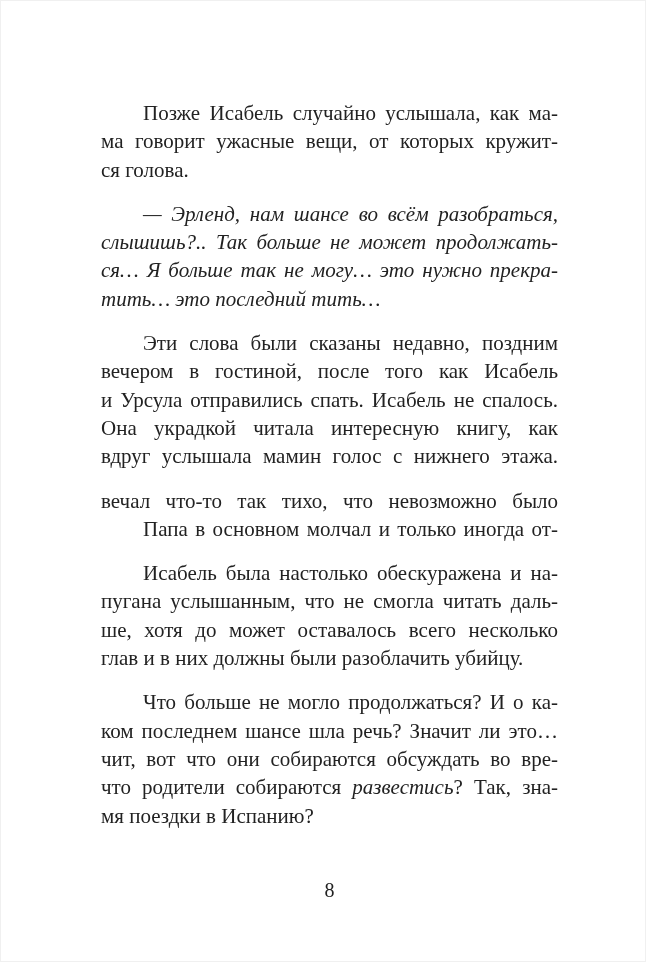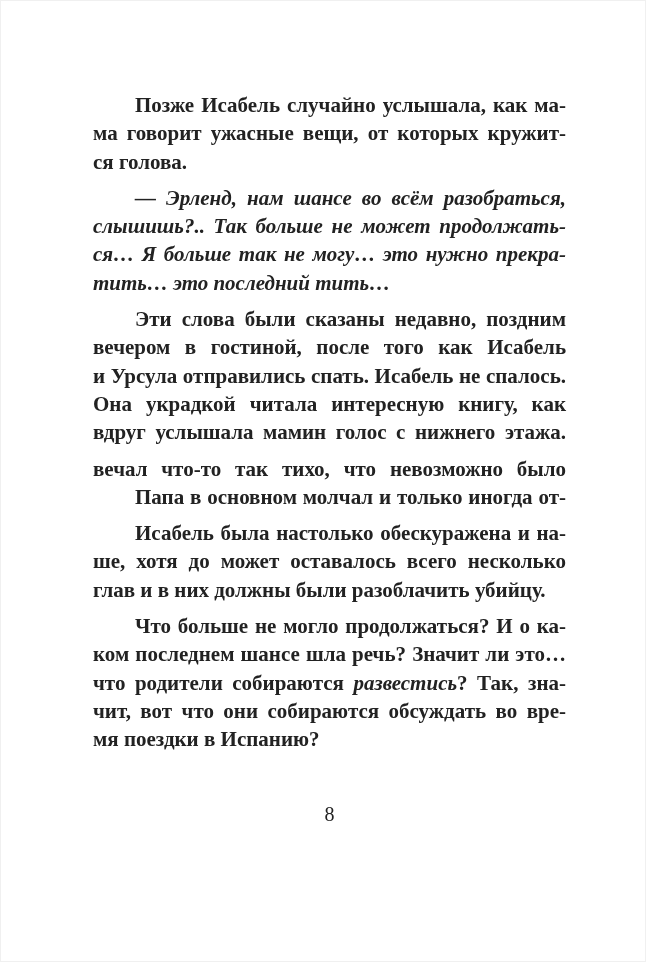--- a/index.html
+++ b/index.html
@@ -18,23 +18,22 @@
     padding: 82px 72px 0 84px;
     font-family: "Liberation Serif", "DejaVu Serif", serif;
     font-size: 21px;
     line-height: 28.3px;
     color: #222222;
   }
   .text-block {
     width: 489px;
   }
   p.para {
-    margin: 8px;
+    margin: 16px;
     padding: 0;
-    font-weight: bold;
   }
   p.para.italic {
     font-style: italic;
   }
   .ln {
     display: block;
     white-space: nowrap;
   }
   .ln.j {
     white-space: normal;
@@ -84,28 +83,29 @@
       <span class="ln j">вдруг услышала мамин голос с нижнего этажа.</span>
     </p>
 
     <p class="para">
       <span class="ln j">вечал что-то так тихо, что невозможно было</span>
       <span class="ln j indent">Папа в основном молчал и только иногда от-</span>
     </p>
 
     <p class="para">
       <span class="ln j indent">Исабель была настолько обескуражена и на-</span>
+      <span class="ln j">пугана услышанным, что не смогла читать даль-</span>
       <span class="ln j">ше, хотя до может оставалось всего несколько</span>
       <span class="ln">глав и в них должны были разоблачить убийцу.</span>
     </p>
 
     <p class="para">
       <span class="ln j indent">Что больше не могло продолжаться? И о ка-</span>
       <span class="ln j">ком последнем шансе шла речь? Значит ли это…</span>
+      <span class="ln j">чит, вот что они собираются обсуждать во вре-</span>
       <span class="ln j"><span>что родители собираются </span><em>развестись</em><span>? Так, зна-</span></span>
-      <span class="ln j">чит, вот что они собираются обсуждать во вре-</span>
       <span class="ln">мя поездки в Испанию?</span>
     </p>
 
   </div>
 
   <div class="page-number">8</div>
 </div>
 
 </body></html>

